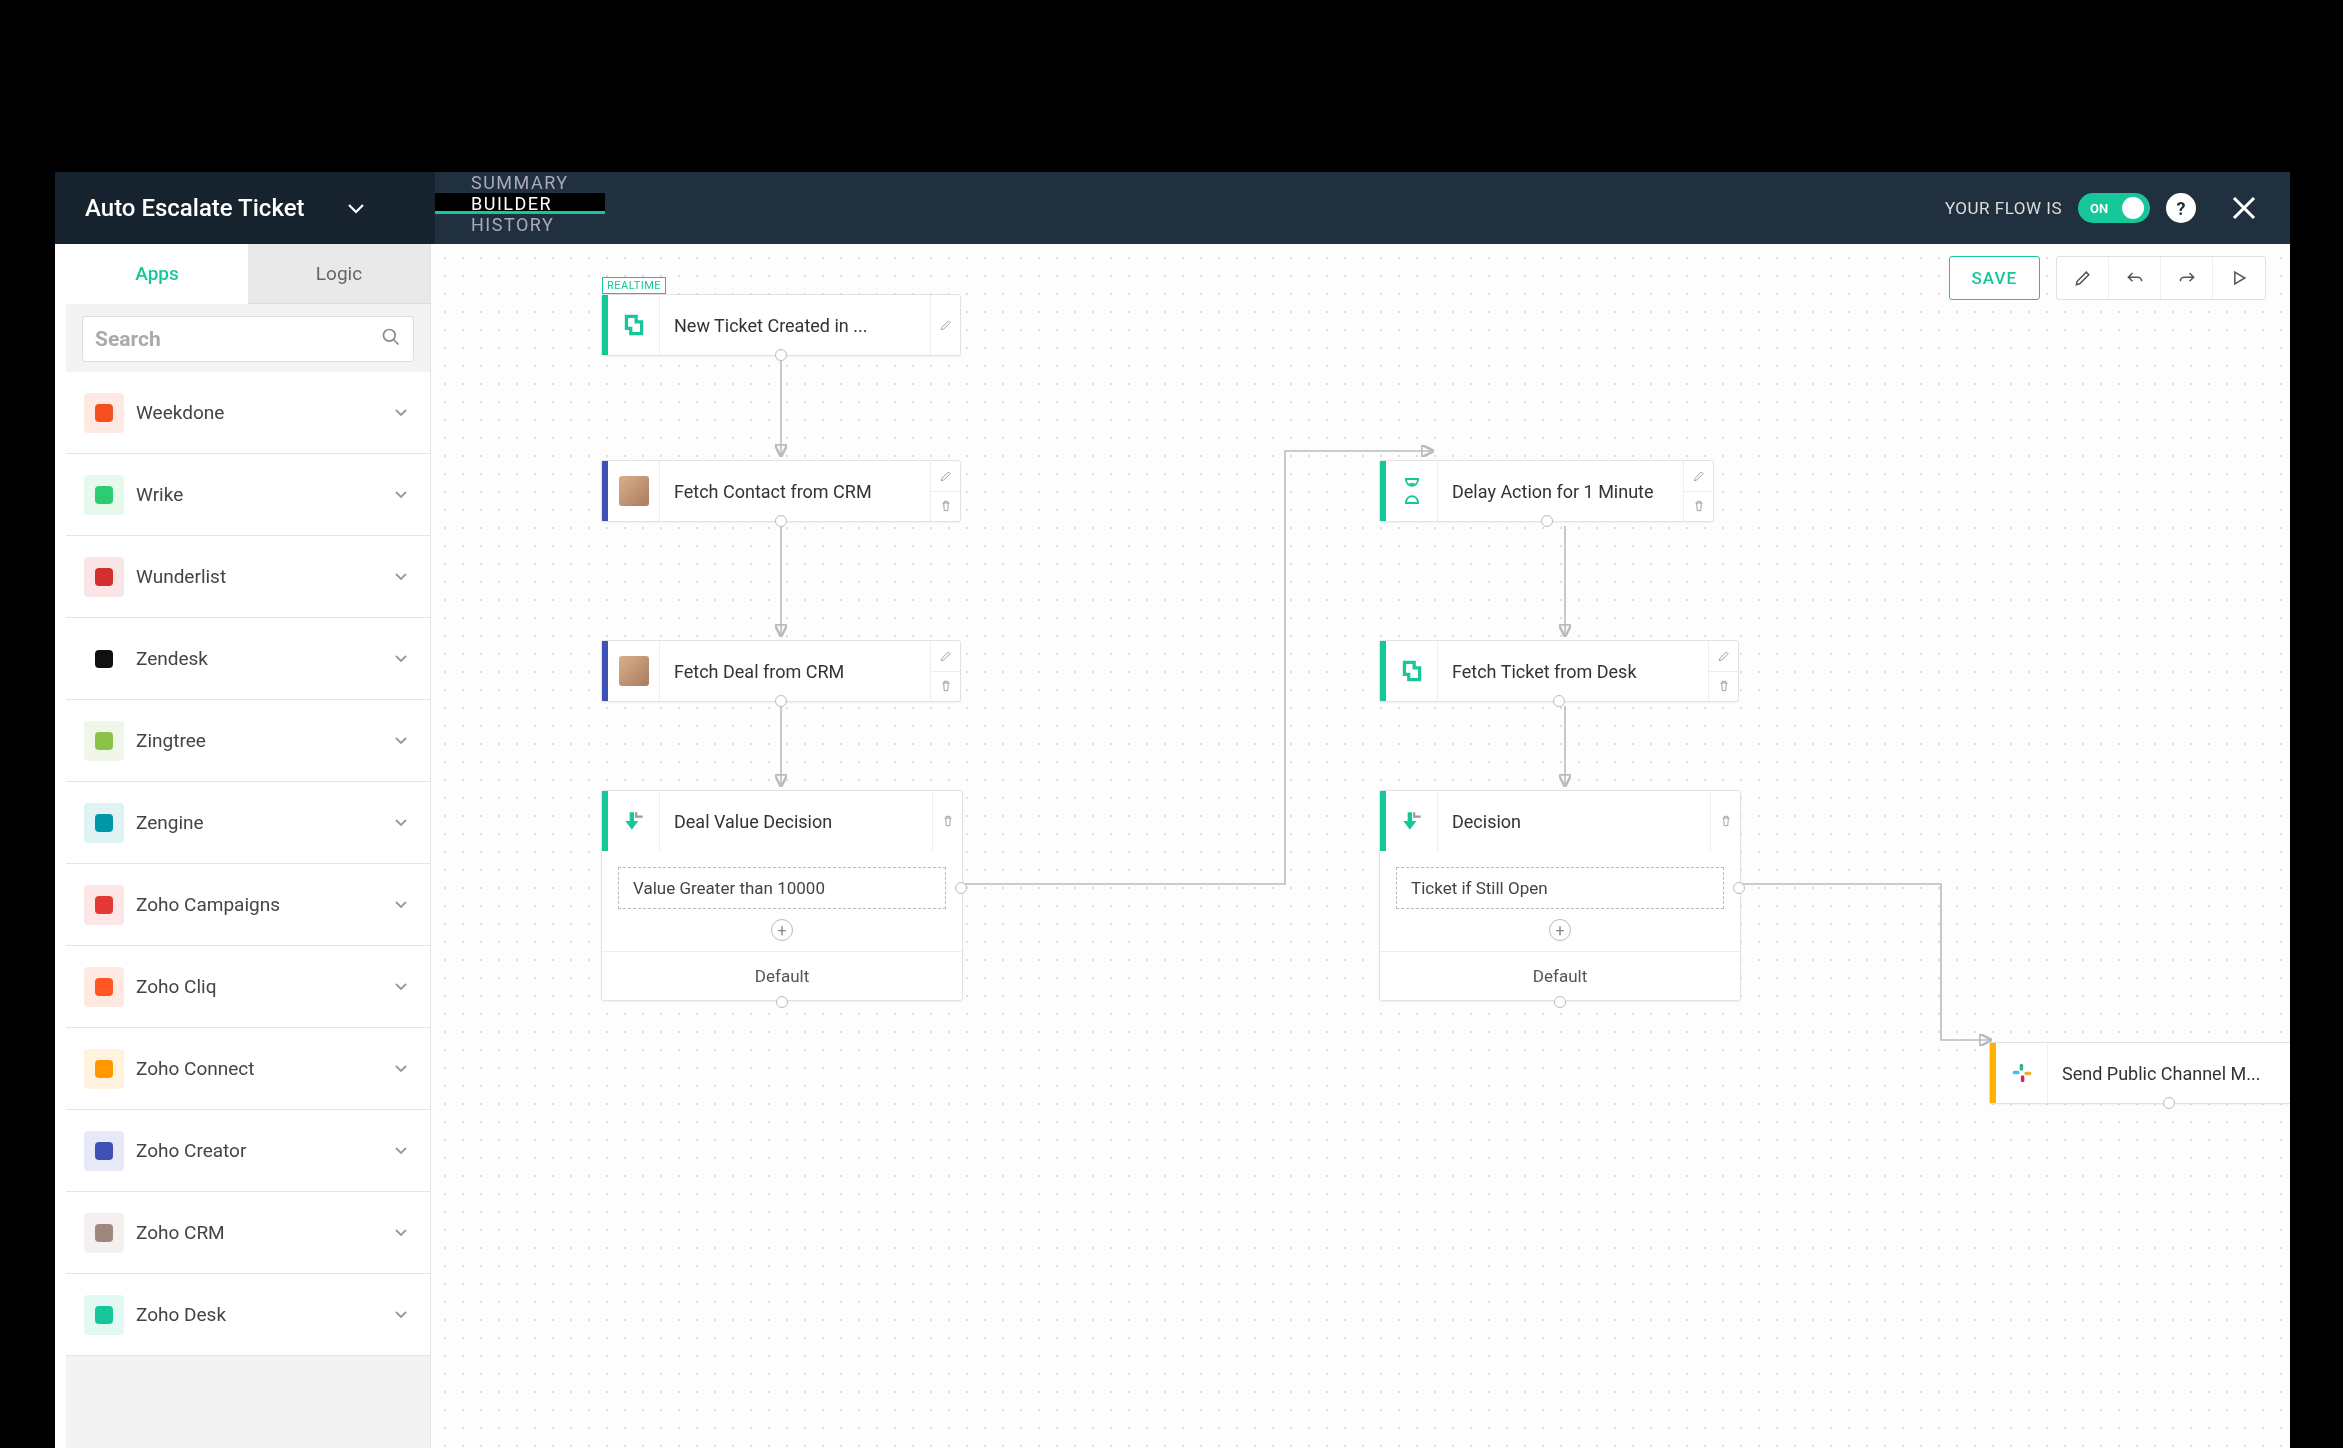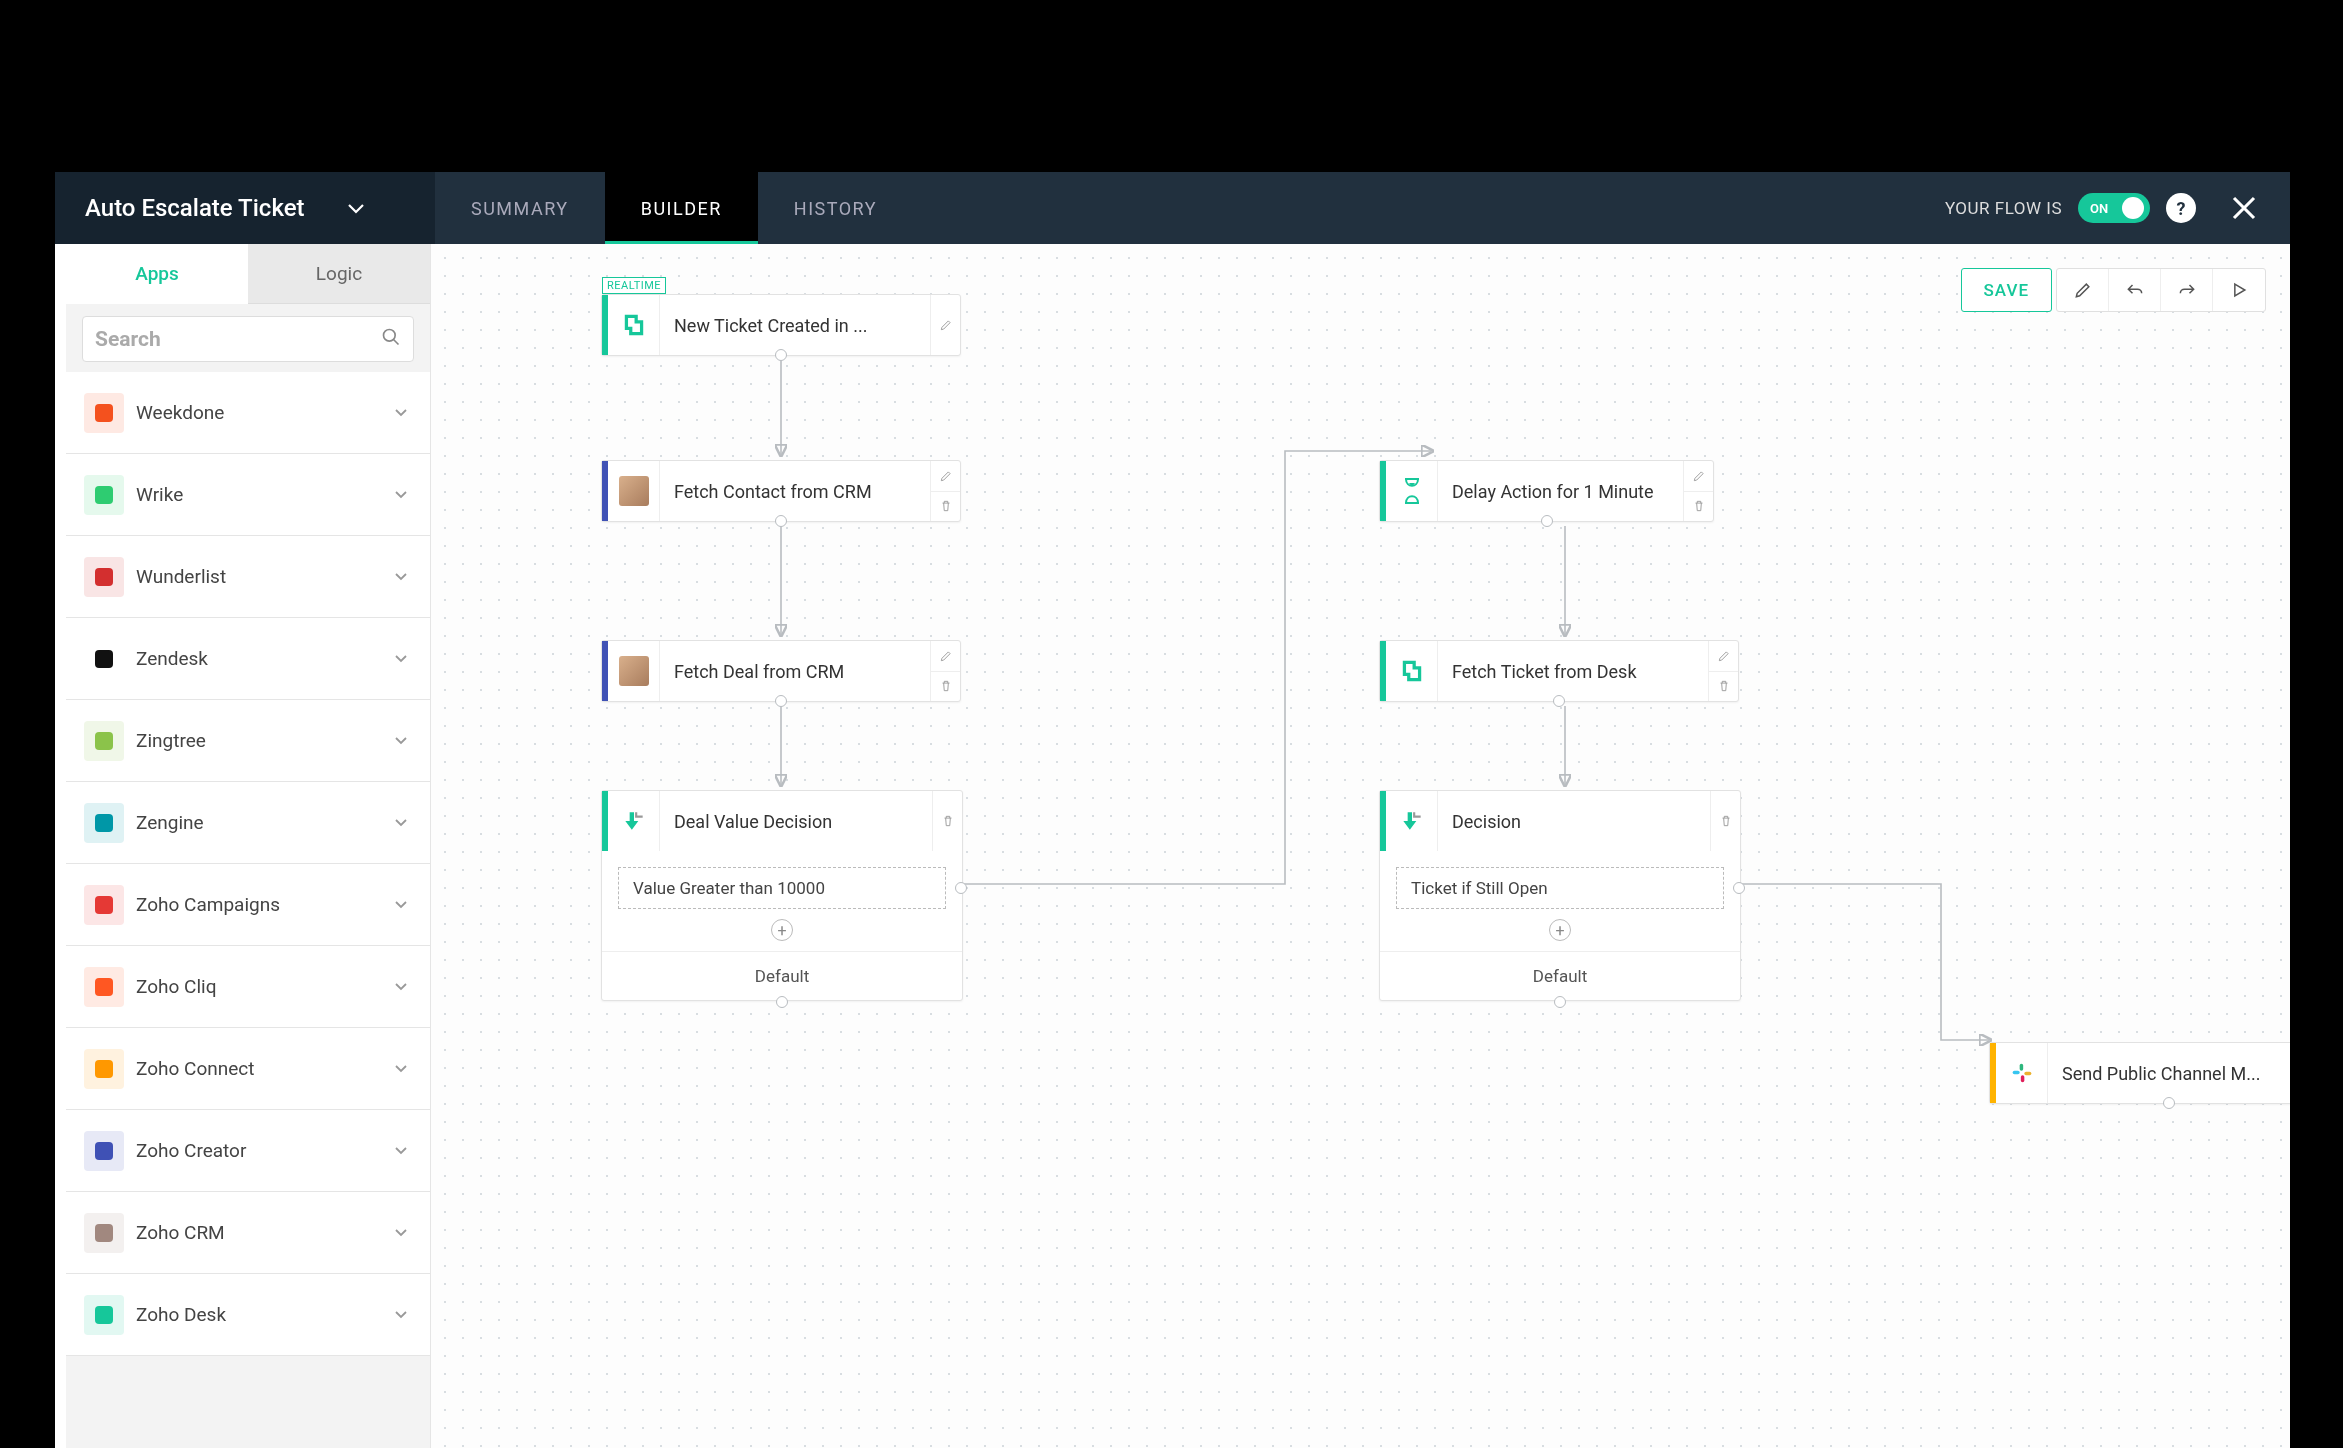--- a/index.html
+++ b/index.html
@@ -2,21 +2,21 @@
 <html><head>
 <meta charset="utf-8">
 <style>
   * { margin: 0; padding: 0; box-sizing: border-box; font-family: -apple-system, BlinkMacSystemFont, "Segoe UI", Roboto, sans-serif; }
   body { background: #000; width: 2343px; height: 1448px; overflow: hidden; }
   .app-window { position: absolute; top: 172px; left: 55px; width: 2235px; height: 1276px; background: #fff; display: flex; flex-direction: column; box-shadow: 0 8px 40px rgba(0,0,0,.4); }
   .header { height: 72px; background: #21303e; display: flex; align-items: stretch; color: #fff; flex-shrink: 0; }
   .flow-title { display: flex; align-items: center; padding: 0 30px 0 30px; background: #16232f; gap: 42px; min-width: 380px; }
   .flow-title-text { font-size: 24px; font-weight: 500; }
   .flow-title-chevron { font-size: 18px; color: #fff; }
-  .main-tabs { display: flex; align-items: stretch; }
+  .main-tabs { display: flex; align-items: stretch; flex-direction: column; }
   .main-tab { display: flex; align-items: center; padding: 0 36px; font-size: 18px; color: #aab; letter-spacing: 1.5px; cursor: pointer; position: relative; }
   .main-tab.active { color: #fff; background: #000; }
   .main-tab.active::after { content:""; position:absolute; bottom:0; left:0; right:0; height:3px; background:#16c79a; }
   .header-right { margin-left: auto; display: flex; align-items: center; gap: 16px; padding-right: 24px; }
   .flow-status-label { font-size: 17px; color: #ddd; letter-spacing: .5px; }
   .toggle { width: 72px; height: 30px; border-radius: 15px; background: #16c79a; display: flex; align-items: center; padding: 0 6px; position: relative; cursor: pointer; }
   .toggle-text { font-size: 13px; color: #fff; font-weight: 600; margin-left: 6px; }
   .toggle-knob { width: 22px; height: 22px; background: #fff; border-radius: 50%; margin-left: auto; }
   .help-btn { width: 30px; height: 30px; border-radius: 50%; background: #fff; color: #21303e; display: flex; align-items: center; justify-content: center; font-weight: 700; font-size: 18px; cursor: pointer; }
   .close-x { width: 44px; height: 44px; display: flex; align-items: center; justify-content: center; cursor: pointer; margin-left: 10px; }
@@ -30,21 +30,21 @@
   .search-box { display:flex; align-items:center; background:#fff; border:1px solid #ddd; border-radius:4px; height:46px; padding:0 12px; }
   .search-input { border:0; outline:0; flex:1; font-size:21px; color:#333;font-weight:bold; }
   .search-input::placeholder { color:#aaa; }
   .search-icon svg { width:20px; height:20px; stroke:#888; fill:none; stroke-width:2; }
   .app-list { flex:1; overflow:auto; }
   .app-item { display:flex; align-items:center; height:82px; padding:0 22px 0 18px; border-bottom:1px solid #e5e5e5; background:#fff; cursor:pointer; gap:12px; }
   .app-icon { width:40px; height:40px; border-radius:4px; display:flex; align-items:center; justify-content:center; flex-shrink:0; }
   .app-name { font-size:19px; color:#444; flex:1; }
   .app-chevron { color:#999; font-size:14px; }
   .canvas { flex:1; position:relative; background:#fdfdfd; background-image: radial-gradient(#d8dde1 1.1px, transparent 1.1px); background-size: 18px 18px; background-position: 5px 5px; overflow:hidden; }
-  .toolbar-top { position:absolute; top:24px; right:24px; display:flex; gap:4px; z-index:20; }
+  .toolbar-top { position:absolute; top:12px; right:24px; display:flex; gap:16px; z-index:20; }
   .save-btn { border:1.5px solid #16c79a; color:#16c79a; background:#fff; padding:8px 22px; font-size:17px; letter-spacing:1px; border-radius:3px; cursor:pointer; font-weight:500; }
   .icon-row { display:flex; background:#fff; border:1px solid #e0e0e0; border-radius:3px; }
   .icon-btn { width:52px; height:42px; display:flex; align-items:center; justify-content:center; cursor:pointer; border-right:1px solid #eee; }
   .icon-btn:last-child { border-right:0; }
   .icon-btn svg { width:20px; height:20px; stroke:#555; fill:none; stroke-width:1.8; }
   
   
   .flow-svg { position:absolute; top:0; left:0; width:100%; height:100%; pointer-events:none; z-index:1; }
   .flow-svg path, .flow-svg line { stroke:#b8bcc0; stroke-width:1.6; fill:none; }
   

